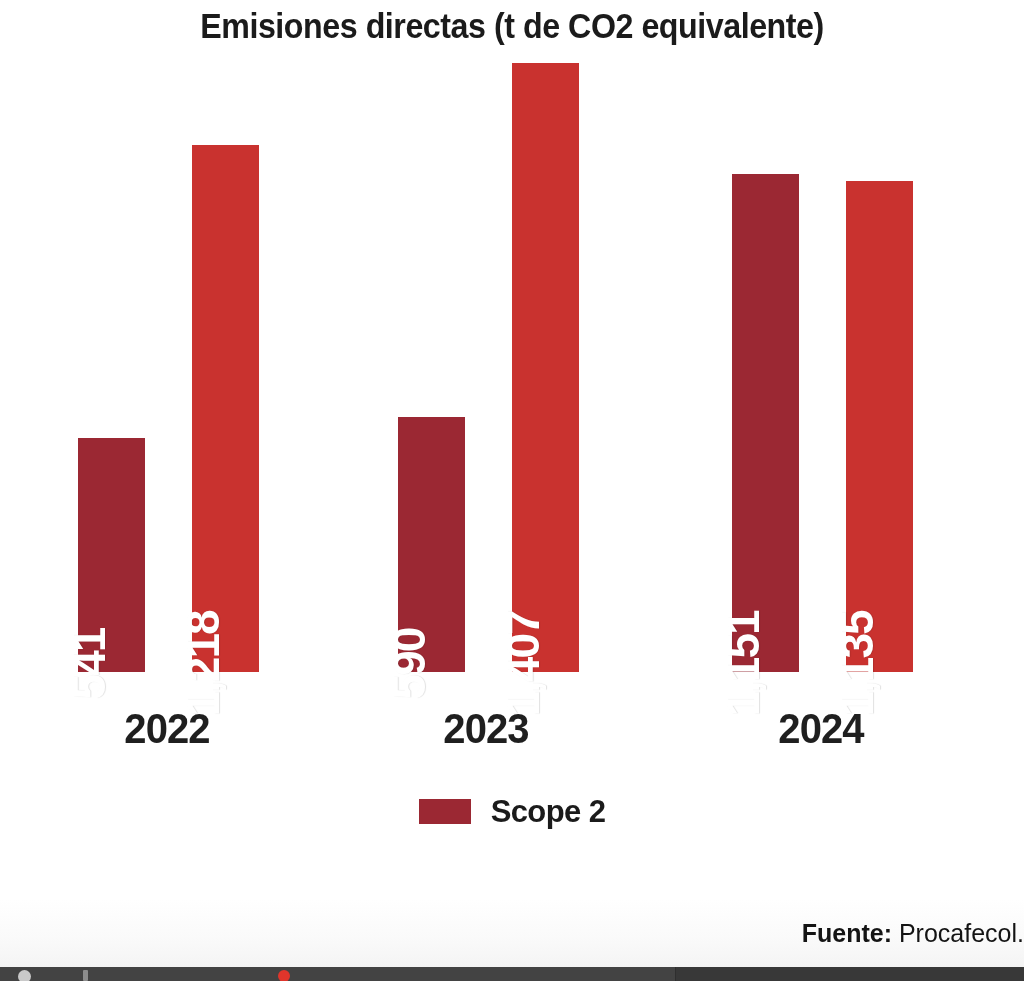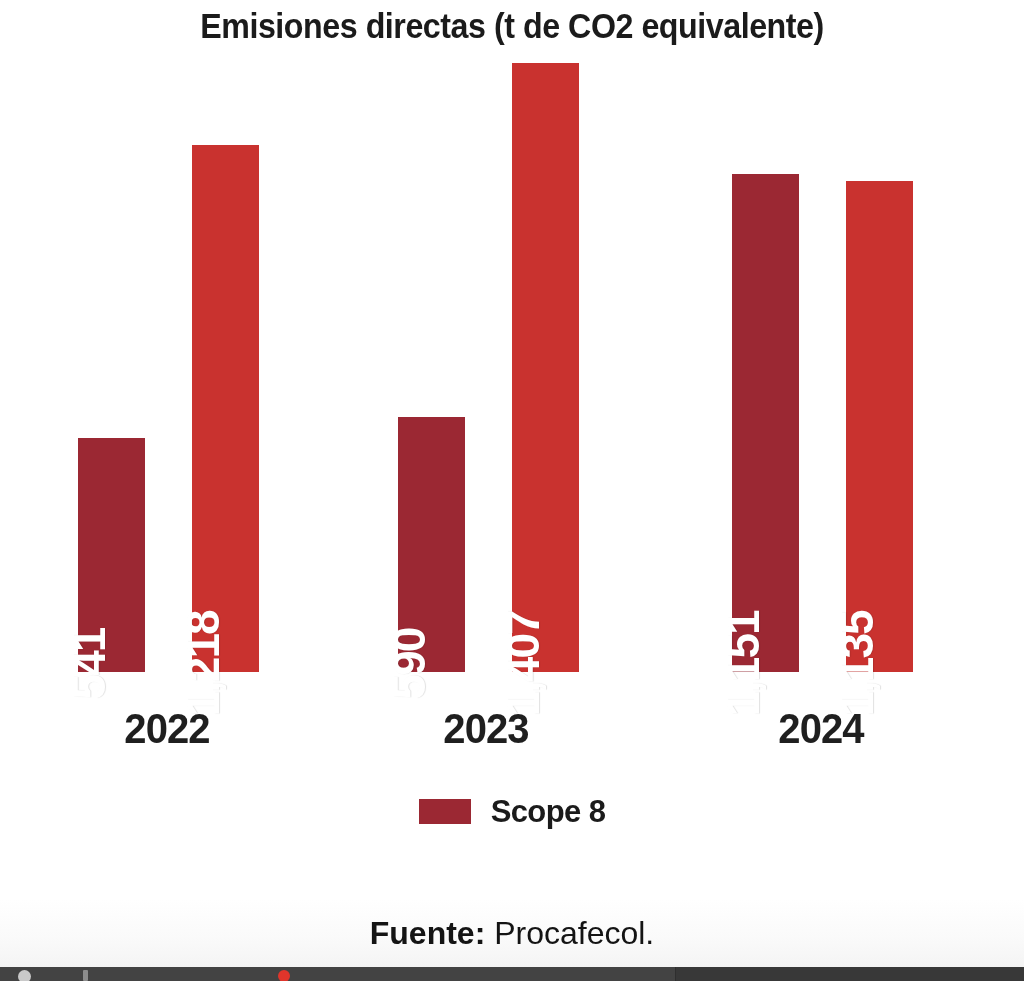--- a/index.html
+++ b/index.html
@@ -135,23 +135,23 @@
     color: #1b1b1b;
     white-space: nowrap;
   }
 
   
   #source-note {
     position: absolute;
     left: 0;
     top: 915px;
     width: 1024px;
-    text-align: center;
-    font-family: "Liberation Sans", sans-serif;
-    font-size: 32px;
+    text-align: right;
+    font-family: "Liberation Sans", sans-serif;
+    font-size: 25px;
     line-height: 36px;
     color: #141414;
     white-space: nowrap;
   }
   #source-note .src-bold { font-weight: bold; }
   #source-note .src-rest { font-weight: normal; }
 
   
   #taskbar {
     position: absolute;
@@ -241,21 +241,21 @@
 
     </div>
 
     <div class="year-label" style="left:57px;">2022</div>
     <div class="year-label" style="left:376px;">2023</div>
     <div class="year-label" style="left:711px;">2024</div>
 
     <div id="legend">
       <div class="legend-item">
         <span class="legend-swatch" id="sw1" style="background: rgb(155, 40, 51);"></span>
-        <span class="legend-label">Scope 8</span>
+        <span class="legend-label">Scope 2</span>
       </div>
     </div>
 
     <div id="source-note">
       <span class="src-bold">Fuente:</span><span class="src-rest"> Procafecol.</span>
     </div>
 
   </div>
 
   <div id="taskbar" style="background: rgb(63, 63, 63);">

